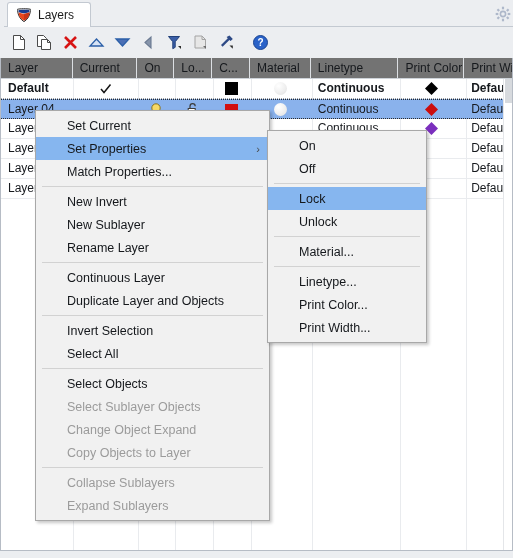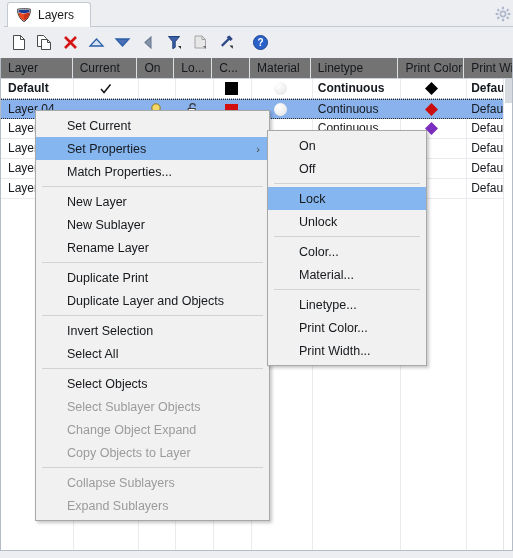--- a/index.html
+++ b/index.html
@@ -448,25 +448,25 @@
   </div>
 
   <div class="menu" id="menu-main">
     <div class="menu-item">Set Current</div>
     <div class="menu-item hl">
       <span>Set Properties</span>
       <span class="submenu-arrow">›</span>
     </div>
     <div class="menu-item">Match Properties...</div>
     <div class="menu-sep"></div>
-    <div class="menu-item">New Layer</div>
+    <div class="menu-item">New Invert</div>
     <div class="menu-item">New Sublayer</div>
     <div class="menu-item">Rename Layer</div>
     <div class="menu-sep"></div>
-    <div class="menu-item">Duplicate Print</div>
+    <div class="menu-item">Continuous Layer</div>
     <div class="menu-item">Duplicate Layer and Objects</div>
     <div class="menu-sep"></div>
     <div class="menu-item">Invert Selection</div>
     <div class="menu-item">Select All</div>
     <div class="menu-sep"></div>
     <div class="menu-item">Select Objects</div>
     <div class="menu-item disabled">Select Sublayer Objects</div>
     <div class="menu-item disabled">Change Object Expand</div>
     <div class="menu-item disabled">Copy Objects to Layer</div>
     <div class="menu-sep"></div>
@@ -474,21 +474,20 @@
     <div class="menu-item disabled">Expand Sublayers</div>
   </div>
 
   <div class="menu" id="menu-sub">
     <div class="menu-item">On</div>
     <div class="menu-item">Off</div>
     <div class="menu-sep"></div>
     <div class="menu-item hl">Lock</div>
     <div class="menu-item">Unlock</div>
     <div class="menu-sep"></div>
-    <div class="menu-item">Color...</div>
     <div class="menu-item">Material...</div>
     <div class="menu-sep"></div>
     <div class="menu-item">Linetype...</div>
     <div class="menu-item">Print Color...</div>
     <div class="menu-item">Print Width...</div>
   </div>
 
 </div>
 
 </body></html>

